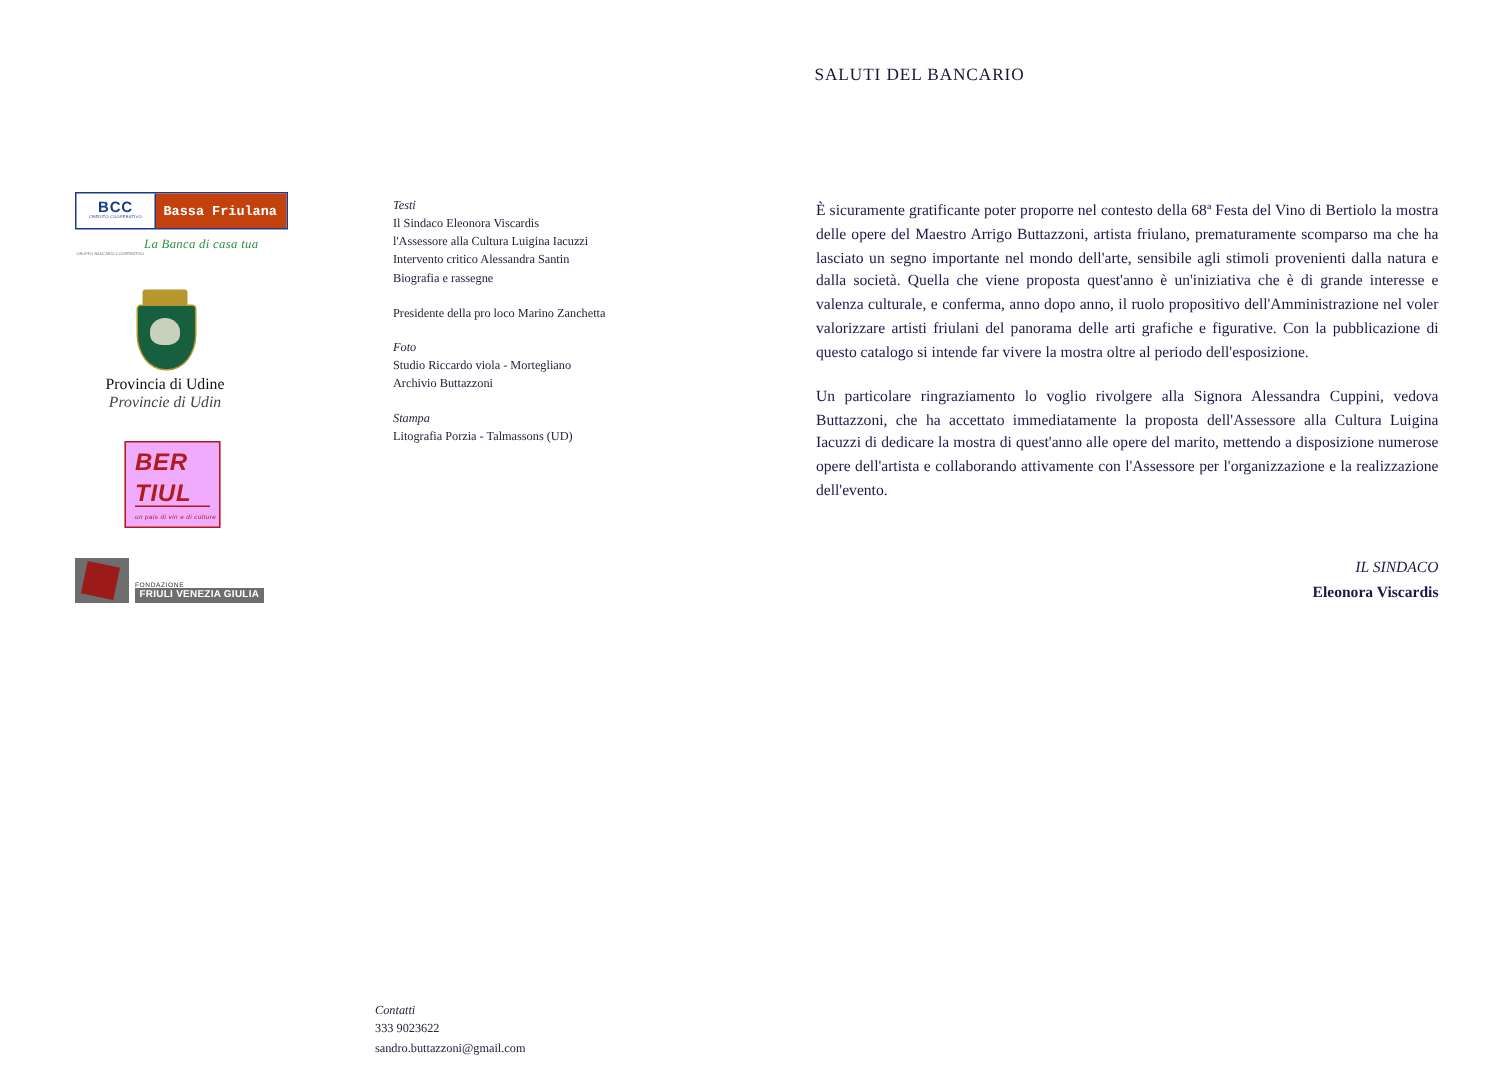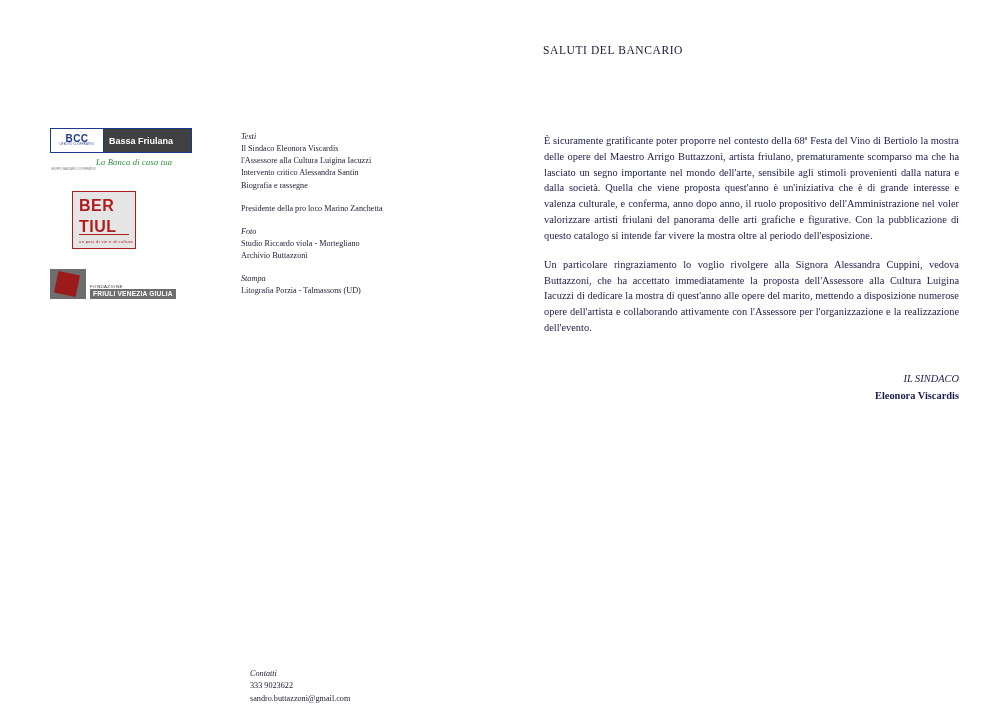--- a/index.html
+++ b/index.html
@@ -57,23 +57,23 @@
     letter-spacing: 0.5px;
   }
   .bcc-left .sub {
     font-family: "Liberation Sans", sans-serif;
     font-size: 2.6px;
     color: #1a3a8f;
     letter-spacing: 0.2px;
   }
   .bcc-right {
     flex: 1;
-    background: #404040;
+    background: #c2410c;
     color: #ffffff;
-    font-family: Liberation Sans, sans-serif;
+    font-family: Liberation Mono, monospace;
     font-weight: bold;
     font-size: 9px;
     display: flex;
     align-items: center;
     padding-left: 5px;
   }
   .bcc-tag {
     margin-top: 4px;
     font-family: "Liberation Serif", serif;
     font-style: italic;
@@ -182,23 +182,24 @@
     font-size: 10.5px;
     color: #444;
     margin-top: 1px;
   }
 
   
   .bertiul {
     width: 62px;
     height: 56px;
     border: 1.5px solid #b01b1b;
-    background: #e5e5e5;
-    position: relative;
-    margin-left: 22px;
+    background: #f0abfc;
+    position: relative;
+    margin-left: 33px;
+    font-style: italic;
   }
   .bertiul .word {
     font-family: "Liberation Sans", sans-serif;
     font-weight: bold;
     color: #b01b1b;
     font-size: 16px;
     line-height: 15px;
     padding: 6px 0 0 6px;
     letter-spacing: 0.5px;
   }
@@ -247,21 +248,21 @@
   }
   .fondazione .t1 { font-size: 4.4px; color: #333; letter-spacing: 0.4px; }
   .fondazione .t2 {
     font-size: 6.6px; font-weight: bold; color: #ffffff;
     background: #6e6e6e; padding: 1px 3px; letter-spacing: 0.2px;
   }
 
   
   .credits {
     position: absolute;
-    left: 241px;
+    left: 262px;
     top: 131px;
     width: 230px;
     font-size: 8.2px;
     line-height: 1.48;
     color: #22223a;
   }
   .credits .it {
     font-style: italic;
     color: #22223a;
   }
@@ -328,20 +329,28 @@
           <span class="big">BCC</span>
           <span class="sub">CREDITO COOPERATIVO</span>
         </div>
         <div class="bcc-right">Bassa Friulana</div>
       </div>
       <div class="bcc-tag">La Banca di casa tua</div>
       <div class="bcc-micro">GRUPPO BANCARIO COOPERATIVO</div>
     </div>
 
 
+    <div class="logo-block crest-wrap">
+      <div class="prov-crest">
+        <div class="crown"></div>
+        <div class="shield"></div>
+      </div>
+      <div class="prov-label1">Provincia di Udine</div>
+      <div class="prov-label2">Provincie di Udin</div>
+    </div>
 
     <div class="logo-block">
       <div class="bertiul">
         <div class="word">BER</div>
         <div class="word">TIUL</div>
         <div class="rule"></div>
         <div class="tag">un pais di vin e di culture</div>
       </div>
     </div>
 

